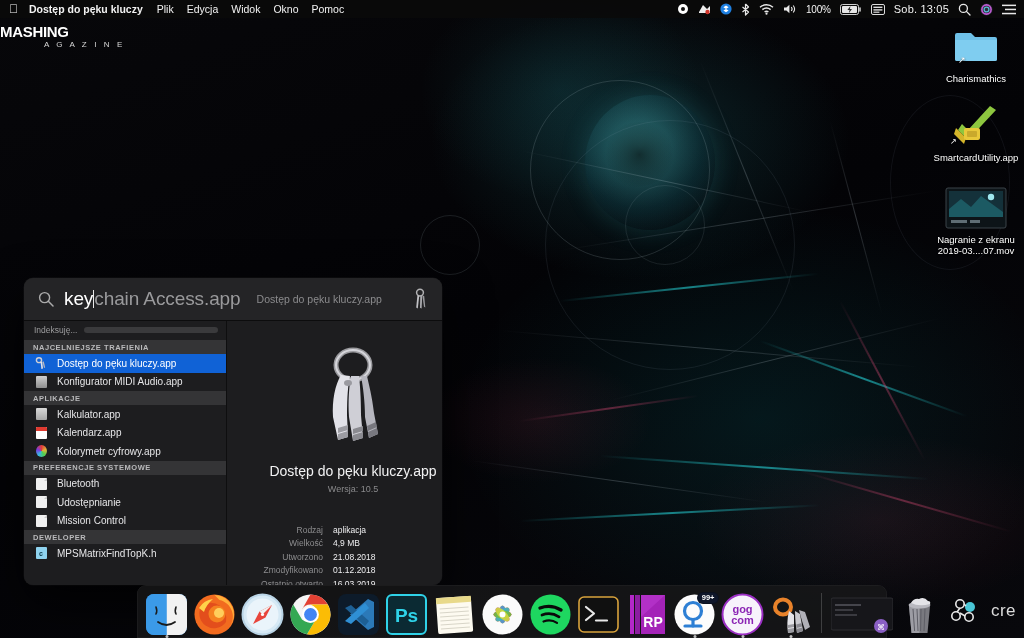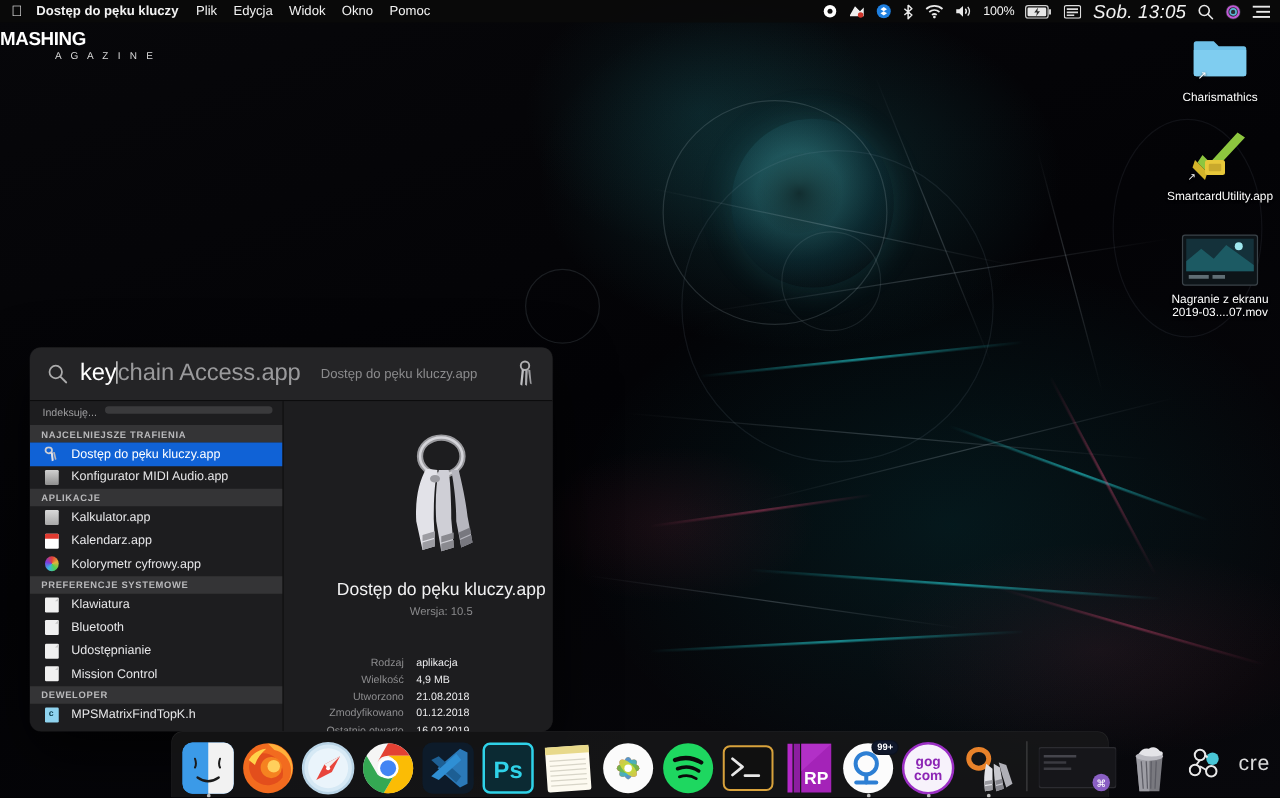--- a/index.html
+++ b/index.html
@@ -55,21 +55,21 @@
     position:absolute; left:0; top:0; width:1024px; height:18px;
     background:rgba(10,10,10,.92);
     display:flex; align-items:center; color:#f2f2f2; font-size:10.5px;
     z-index:50;
   }
   #menubar .apple { padding:0 11px 0 9px; font-size:12px; line-height:1; }
   .mb-title { font-weight:bold; font-size:10.5px; margin-right:14px; }
   .mb-item { margin-right:13px; font-size:10.5px; }
   .mb-right { margin-left:auto; display:flex; align-items:center; gap:9px; padding-right:8px; }
   .mb-right .mi { display:flex; align-items:center; }
-  .mb-clock { font-size:15px; letter-spacing:.2px;font-style:italic; }
+  .mb-clock { font-size:11px; letter-spacing:.2px; }
   .mb-batt { font-size:10px; letter-spacing:-.2px; }
 
   .ico-svg { display:block; }
 
   
   #wm-smashing {
     position:absolute; left:0; top:24px; z-index:30;
     color:#fff; line-height:1;
   }
   #wm-smashing .l1 { font-size:15px; font-weight:bold; letter-spacing:-.3px; }
@@ -113,21 +113,21 @@
   #sl-searchbar .trailing { margin-left:auto; opacity:.85; }
 
   #sl-body { flex:1; display:flex; min-height:0; }
 
   #sl-results {
     width:203px; flex:0 0 203px; background:#1d1d1f;
     border-right:.5px solid #0e0e0f; overflow:hidden;
     padding-top:0;
   }
   .sl-indexing {
-    display:flex; align-items:flex-start; gap:7px; padding:4px 8px 5px 10px;
+    display:flex; align-items:center; gap:7px; padding:4px 8px 5px 10px;
     font-size:8.5px; color:#9d9d9f;
   }
   .sl-progress {
     flex:1; height:6px; border-radius:3px; background:#3a3a3c; overflow:hidden;
   }
   .sl-progress .fill { height:100%; background:#2f72d8; border-radius:3px; }
 
   .sl-section {
     background:#343436; color:#b9b9bb; font-size:7.5px; font-weight:bold;
     letter-spacing:.55px; padding:2.5px 0 2.5px 9px; text-transform:uppercase;
@@ -429,26 +429,20 @@
             </span>
             <span class="rl">Kalendarz.app</span>
           </div>
           <div class="sl-row">
             <span class="ri">
               <span class="mini mini-colorimeter"></span>
             </span>
             <span class="rl">Kolorymetr cyfrowy.app</span>
           </div>
           <div class="sl-section">PREFERENCJE SYSTEMOWE</div>
-          <div class="sl-row">
-            <span class="ri">
-              <span class="mini mini-doc"></span>
-            </span>
-            <span class="rl">Klawiatura</span>
-          </div>
           <div class="sl-row">
             <span class="ri">
               <span class="mini mini-doc"></span>
             </span>
             <span class="rl">Bluetooth</span>
           </div>
           <div class="sl-row">
             <span class="ri">
               <span class="mini mini-doc"></span>
             </span>

